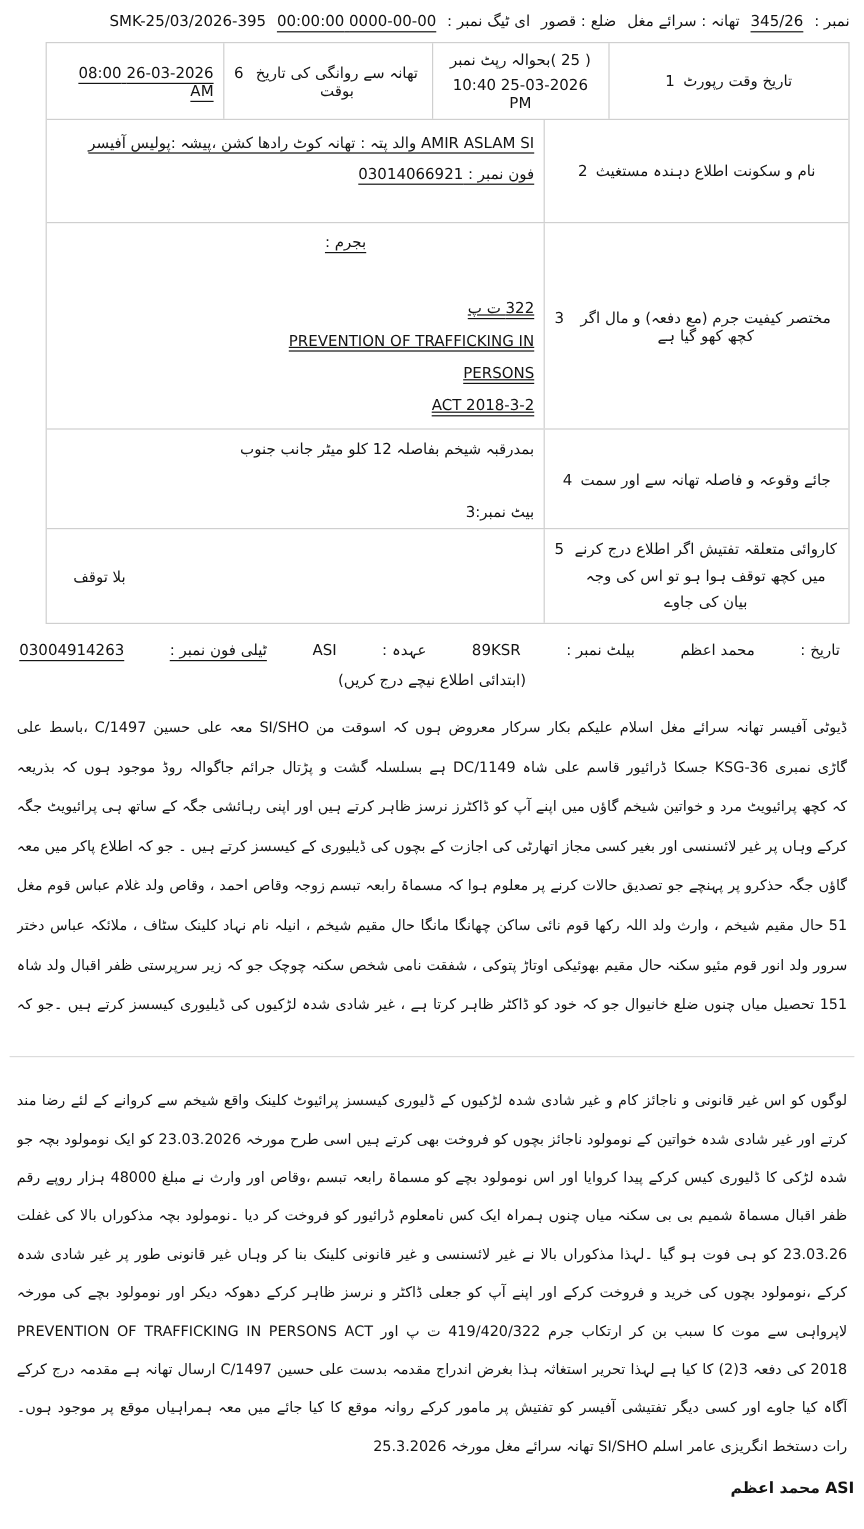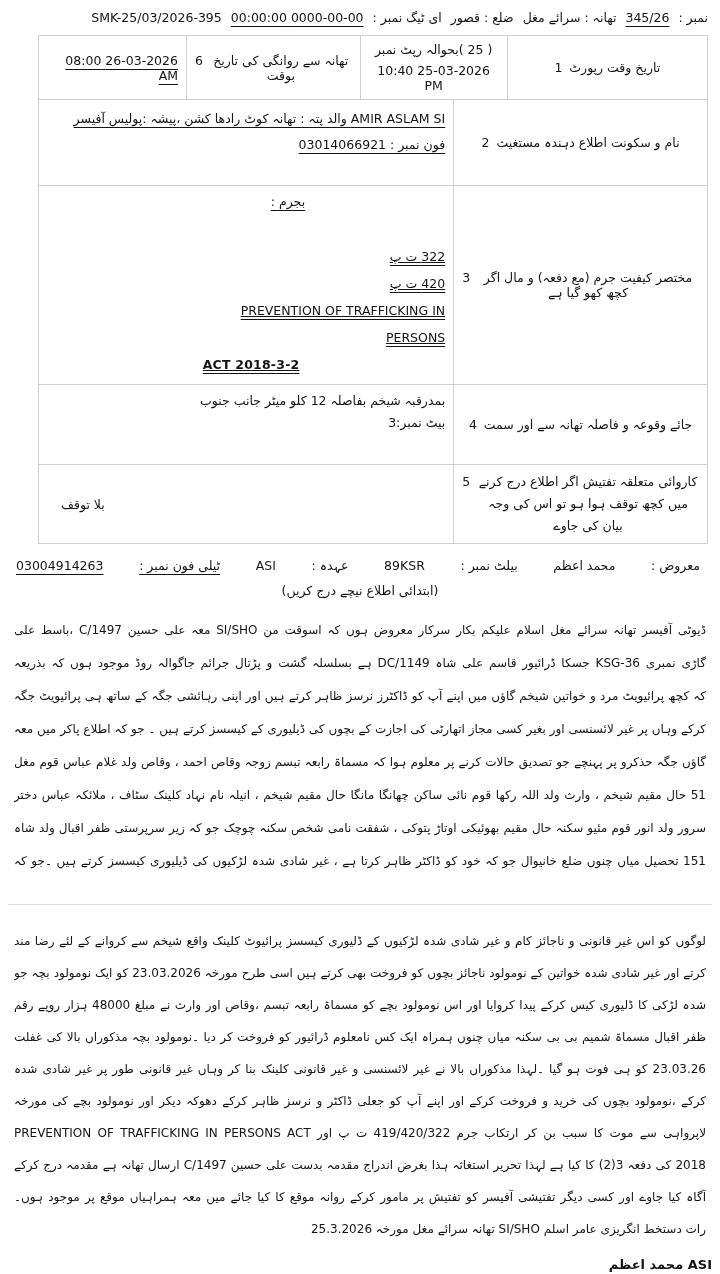--- a/index.html
+++ b/index.html
@@ -31,21 +31,21 @@
   .valcell { direction:rtl; text-align:right; }
   .c-mid { display:flex; flex-direction:column; justify-content:space-between; align-items:center; text-align:center; gap:6px; }
   .c-date { display:flex; align-items:center; justify-content:center; }
   .r2val div { text-decoration:underline; text-underline-offset:4px; line-height:26px; }
   .r3val { padding-left:4px;text-decoration:underline; }
   .r3val .crime-head { display:inline-block; margin:2px 140px 34px 0; }
   .crime-list { text-align:right; padding-left:10px; }
   .crime-list div { text-decoration:underline; text-underline-offset:4px; line-height:27px; direction:rtl; padding-left:150px; }
   .crime-list div:nth-child(4), .crime-list div:nth-child(5) { padding-left:0; text-align:center; font-weight:bold; letter-spacing:.2px; }
   .r4val .v1 { padding-left:100px; margin-top:2px; }
-  .r4val .v2 { padding-left:30px; margin-top:7px; }
+  .r4val .v2 { padding-left:30px; margin-top:38px; }
   .r5val { display:flex; align-items:center; justify-content:flex-end; }
   .r5val span { margin-left:14px; }
   .r5lbl { line-height:22px; }
 
   
   .sigrow {
     direction:rtl; display:flex; justify-content:space-between; align-items:baseline;
     font-size:12.5px; margin:14px 12px 0 8px; white-space:nowrap;
   }
   .note-line { text-align:center; font-size:12.5px; margin-top:10px; }
@@ -120,21 +120,20 @@
       <div class="lblcell">
         <div class="lbl">
           <span class="num">3</span>
           <span>مختصر کیفیت جرم (مع دفعہ) و مال اگر کچھ کھو گیا ہے</span>
         </div>
       </div>
       <div class="valcell r3val">
         <span class="u crime-head">بجرم :</span>
         <div class="crime-list">
             <div class="ln">322 ت پ</div>
-            <div class="ln">420 ت پ</div>
             <div class="ln">PREVENTION OF TRAFFICKING IN PERSONS</div>
             <div class="ln">ACT 2018-3-2</div>
           </div>
       </div>
     </div>
 
     <div class="tr rowL" style="min-height:80px;">
       <div class="lblcell">
         <div class="lbl">
           <span class="num">4</span>
@@ -155,21 +154,21 @@
         </div>
       </div>
       <div class="valcell r5val">
         <span>بلا توقف</span>
       </div>
     </div>
 
   </div>
 
   <div class="sigrow">
-    <span>معروض :</span>
+    <span>تاریخ :</span>
     <span>محمد اعظم</span>
     <span>بیلٹ نمبر :</span>
     <span>89KSR</span>
     <span>عہدہ :</span>
     <span>ASI</span>
     <span class="u">ٹیلی فون نمبر :</span>
     <span class="u">03004914263</span>
   </div>
 
   <div class="note-line">(ابتدائی اطلاع نیچے درج کریں)</div>

